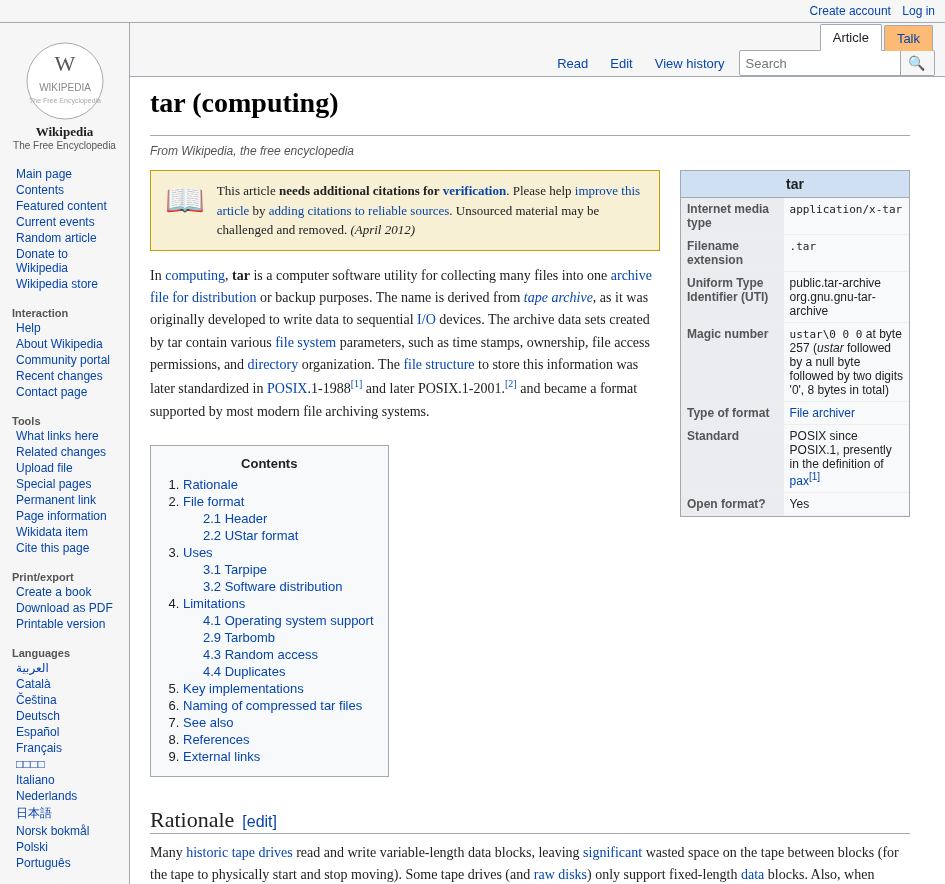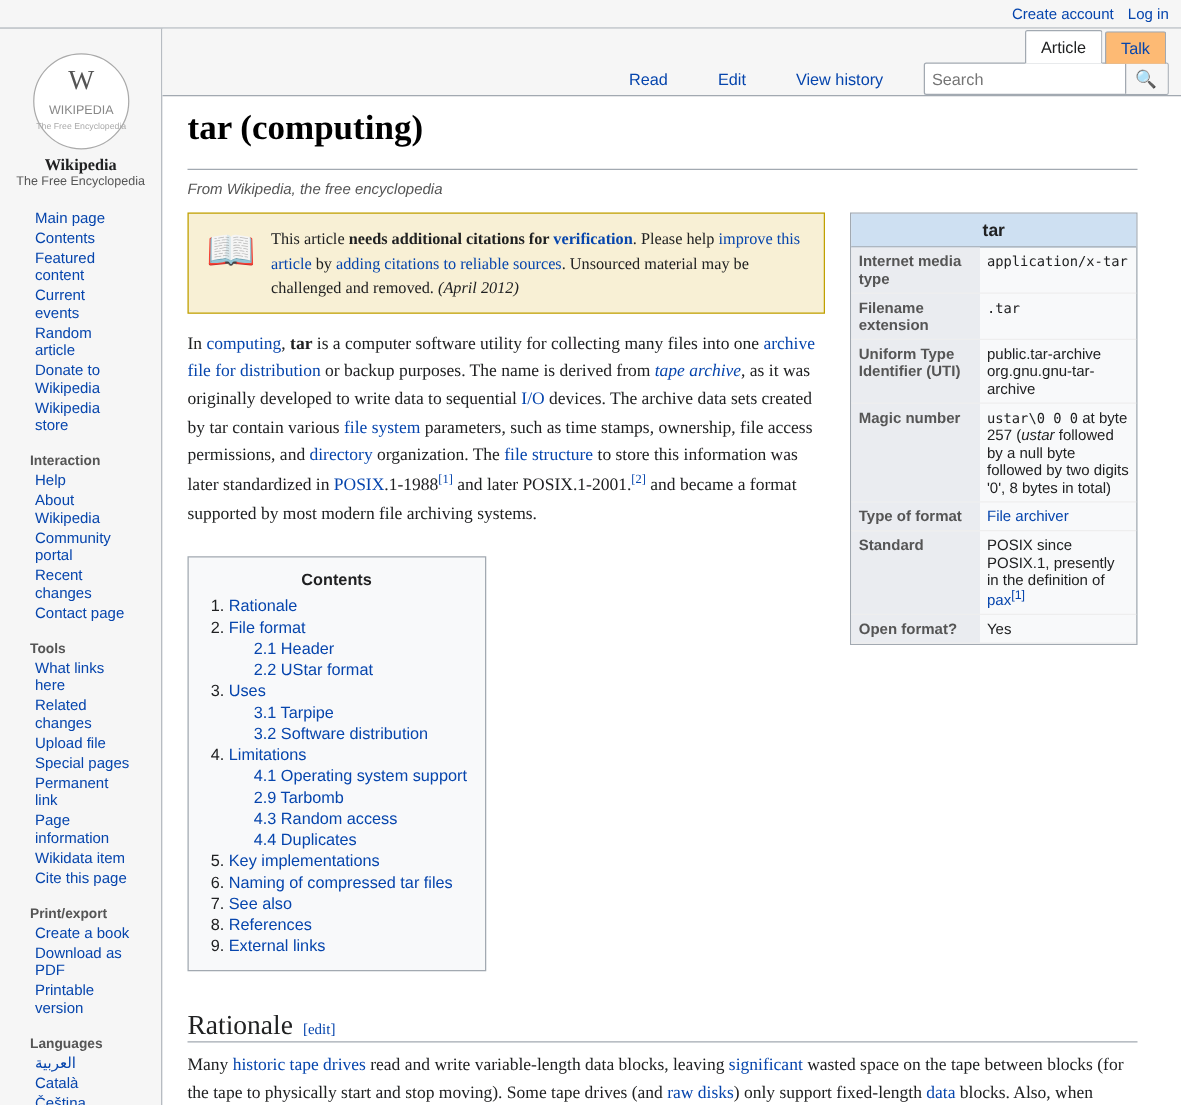--- a/index.html
+++ b/index.html
@@ -14,34 +14,34 @@
     #wrapper { display: flex; }
     
     
     #sidebar { width: 130px; min-width: 130px; background: #f6f6f6; padding: 8px 0; font-family: sans-serif; font-size: 12.5px; border-right: 1px solid #a2a9b1; min-height: 884px; }
     
     .sidebar-logo { text-align: center; padding: 10px 5px 5px; }
     .sidebar-logo-img { width: 80px; height: 80px; }
     .sidebar-logo-title { font-size: 13px; font-weight: bold; font-family: 'Linux Libertine', serif; }
     .sidebar-logo-sub { font-size: 10px; color: #555; }
     
-    .sidebar-section { margin-top: 8px; padding: 2px 16px; }
+    .sidebar-section { margin-top: 8px; padding: 2px 4px; }
     .sidebar-section-header { font-weight: bold; font-size: 11px; color: #555; padding: 3px 8px 1px; text-transform: none; }
     .sidebar-item { padding: 1px 8px 1px 12px; }
     .sidebar-item a { color: #0645ad; font-size: 12px; }
     
     
     #main { flex: 1; background: #fff; }
     
     
     #tabs-bar { background: #f6f6f6; border-bottom: 1px solid #a2a9b1; display: flex; align-items: flex-end; padding: 0 10px; font-family: sans-serif; font-size: 13px; flex-direction: column; }
     .tab-group-left { display: flex; align-items: flex-end; }
     .tab { padding: 5px 12px; border: 1px solid #a2a9b1; border-bottom: none; margin-right: 2px; background: #fdba74; cursor: pointer; color: #0645ad; border-radius: 2px 2px 0 0; position: relative; bottom: -1px; }
     .tab.active { background: #fff; color: #202122; border-bottom: 1px solid #fff; }
-    .tab-group-right { margin-left: auto; display: flex; align-items: center; gap: 24px; justify-content: flex-end; }
+    .tab-group-right { margin-left: auto; display: flex; align-items: center; gap: 6px; justify-content: flex-end; }
     .tab-right { padding: 5px 8px; color: #0645ad; cursor: pointer; font-size: 13px; }
     
     
     #search-bar { display: flex; align-items: center; border: 1px solid #a2a9b1; background: #fff; border-radius: 2px; }
     #search-input { border: none; outline: none; padding: 4px 6px; font-size: 13px; width: 160px; background: transparent; }
     #search-btn { background: #f6f6f6; border: none; border-left: 1px solid #a2a9b1; padding: 4px 8px; cursor: pointer; font-size: 14px; }
     
     
     #content { padding: 10px 20px; max-width: 800px; }
     
@@ -70,21 +70,21 @@
     
     .contents-box { background: #f8f9fa; border: 1px solid #a2a9b1; padding: 10px 14px; display: inline-block; margin: 10px 0 14px 0; font-size: 13px; font-family: sans-serif; min-width: 200px; max-width: 370px; }
     .contents-box-title { font-weight: bold; text-align: center; margin-bottom: 6px; }
     .contents-box ol { padding-left: 18px; }
     .contents-box li { margin: 2px 0; }
     .contents-box .sub-list { list-style: none; padding-left: 20px; }
     .contents-box .sub-list li::before { content: none; }
     
     
     h2.section-title { font-family: 'Linux Libertine', 'Georgia', serif; font-size: 22px; font-weight: normal; border-bottom: 1px solid #a2a9b1; margin: 16px 0 8px; display: flex; align-items: baseline; gap: 8px; }
-    .edit-link { font-size: 12px; font-family: Liberation Serif, serif; color: #0645ad; font-weight: normal; }
+    .edit-link { font-size: 16px; font-family: Liberation Sans, sans-serif; color: #0645ad; font-weight: normal; }
     
     
     .rationale-text { line-height: 1.6; font-size: 14px; }
 
     
     .lang-item { padding: 1px 8px 1px 12px; }
     .lang-item a { color: #0645ad; font-size: 12px; }
   </style>
 </head>
 <body>

